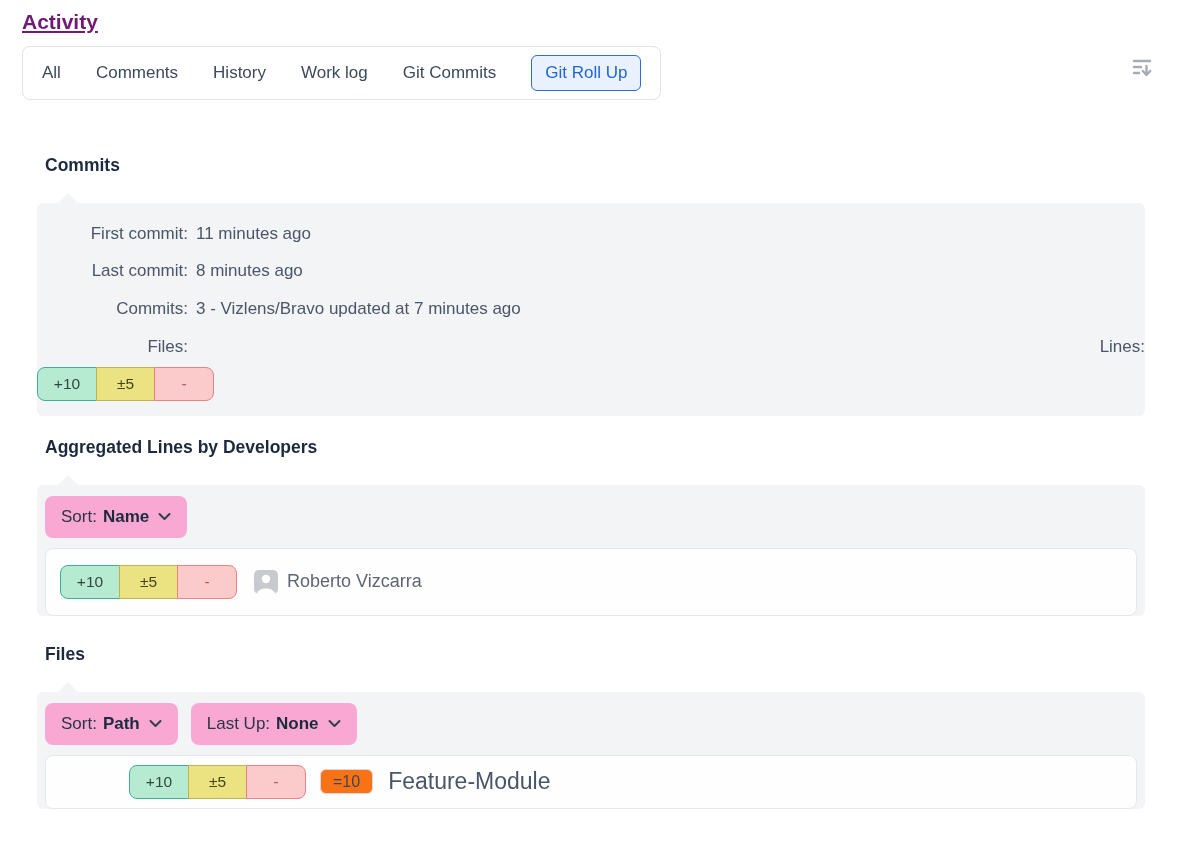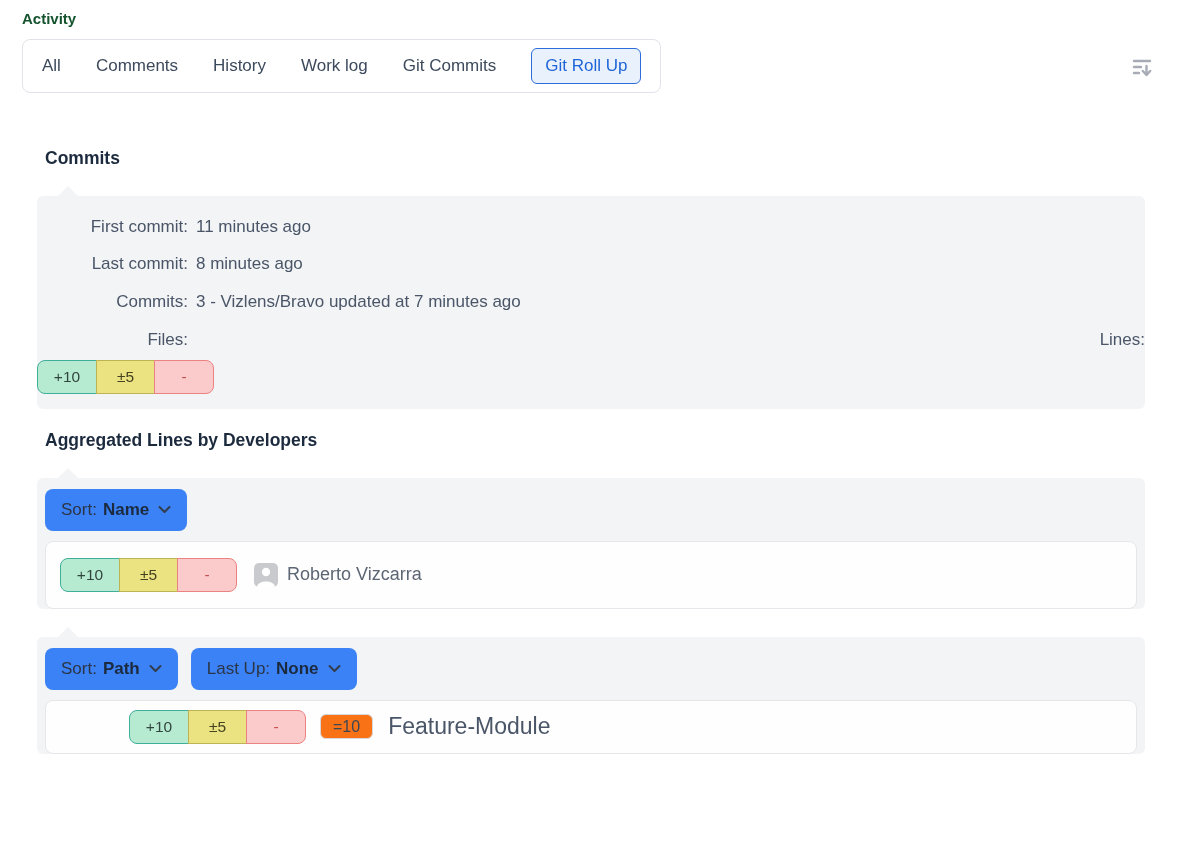--- a/index.html
+++ b/index.html
@@ -1,21 +1,21 @@
 <!DOCTYPE html>
 <html><head>
 <meta charset="utf-8">
 <style>
   html,body{margin:0;padding:0;background:#ffffff;}
   body{width:1188px;height:856px;overflow:hidden;position:relative;
        font-family:"Liberation Sans","DejaVu Sans",sans-serif;color:#42526e;}
   .wrap{padding:8px 22px 0 22px;position:relative;}
 
   
-  .page-title{font-size:15px;font-weight:700;color:#14532d;margin:2px 0 12px 0;}
+  .page-title{font-size:21px;font-weight:700;color:#701a75;margin:2px 0 12px 0;text-decoration:underline;}
 
   
   .tabbar{display:inline-flex;align-items:center;gap:35px;border:1px solid #e1e3e8;
           border-radius:8px;padding:8px 19px;background:#fff;}
   .tab{font-size:17px;color:#3d4a5c;padding:7px 0;cursor:pointer;white-space:nowrap;}
   .tab.selected{color:#1f65d6;background:#e9f1fd;border:1px solid #2d6ddb;
                 border-radius:6px;padding:7px 13px;}
 
   .toolbar-icon{position:absolute;top:54px;right:32px;width:26px;height:26px;}
 
@@ -41,21 +41,21 @@
   
   .linebadge{display:inline-flex;font-size:15.5px;vertical-align:middle;}
   .seg{box-sizing:border-box;width:60px;height:34px;display:flex;align-items:center;
        justify-content:center;border:1.5px solid;}
   .seg.add{background:#b7ebd1;border-color:#3fae9a;color:#31453f;border-radius:8px 0 0 8px;}
   .seg.chg{background:#ebe282;border-color:#bdb254;color:#45431f;margin-left:-1.5px;}
   .seg.del{background:#fbcaca;border-color:#eb8282;color:#c94f4f;margin-left:-1.5px;border-radius:0 8px 8px 0;}
 
   
   .btnrow{display:flex;gap:13px;padding:11px 0 0 8px;}
-  .dropbtn{display:inline-flex;align-items:center;background:#3b82f6;border-radius:8px;
+  .dropbtn{display:inline-flex;align-items:center;background:#f9a8d4;border-radius:8px;
            padding:11px 16px;font-size:17px;color:#2b3545;cursor:pointer;border:none;}
   .dropbtn b{margin-left:6px;color:#1c2a3e;}
   .dropbtn svg{margin-left:9px;}
 
   
   .card{background:#fefefe;border:1px solid #e6e7ea;border-radius:8px;
         margin:10px 8px 7px 8px;display:flex;align-items:center;}
   .card.dev{padding:16px 14px;}
   .card.file{padding:9px 14px;}
 
@@ -149,20 +149,21 @@
           <path d="M3 25 C3 17.5 21 17.5 21 25 Z" fill="#ffffff" transform="translate(0,-1)"></path>
         </svg>
       </span>
       <span class="dev-name">Roberto Vizcarra</span>
     </div>
   </div>
 
   <div class="gap-sect"></div>
 
   
+  <div class="section-h">Files</div>
   <div class="panel">
     <div class="pointer"></div>
     <div class="btnrow">
       <button class="dropbtn">
         <span>Sort:</span>
         <b>Path</b>
         <svg width="13" height="9" viewBox="0 0 13 9">
           <path d="M1.5 2 L6.5 7 L11.5 2" fill="none" stroke="#333c49" stroke-width="2" stroke-linecap="round" stroke-linejoin="round"></path>
         </svg>
       </button>

